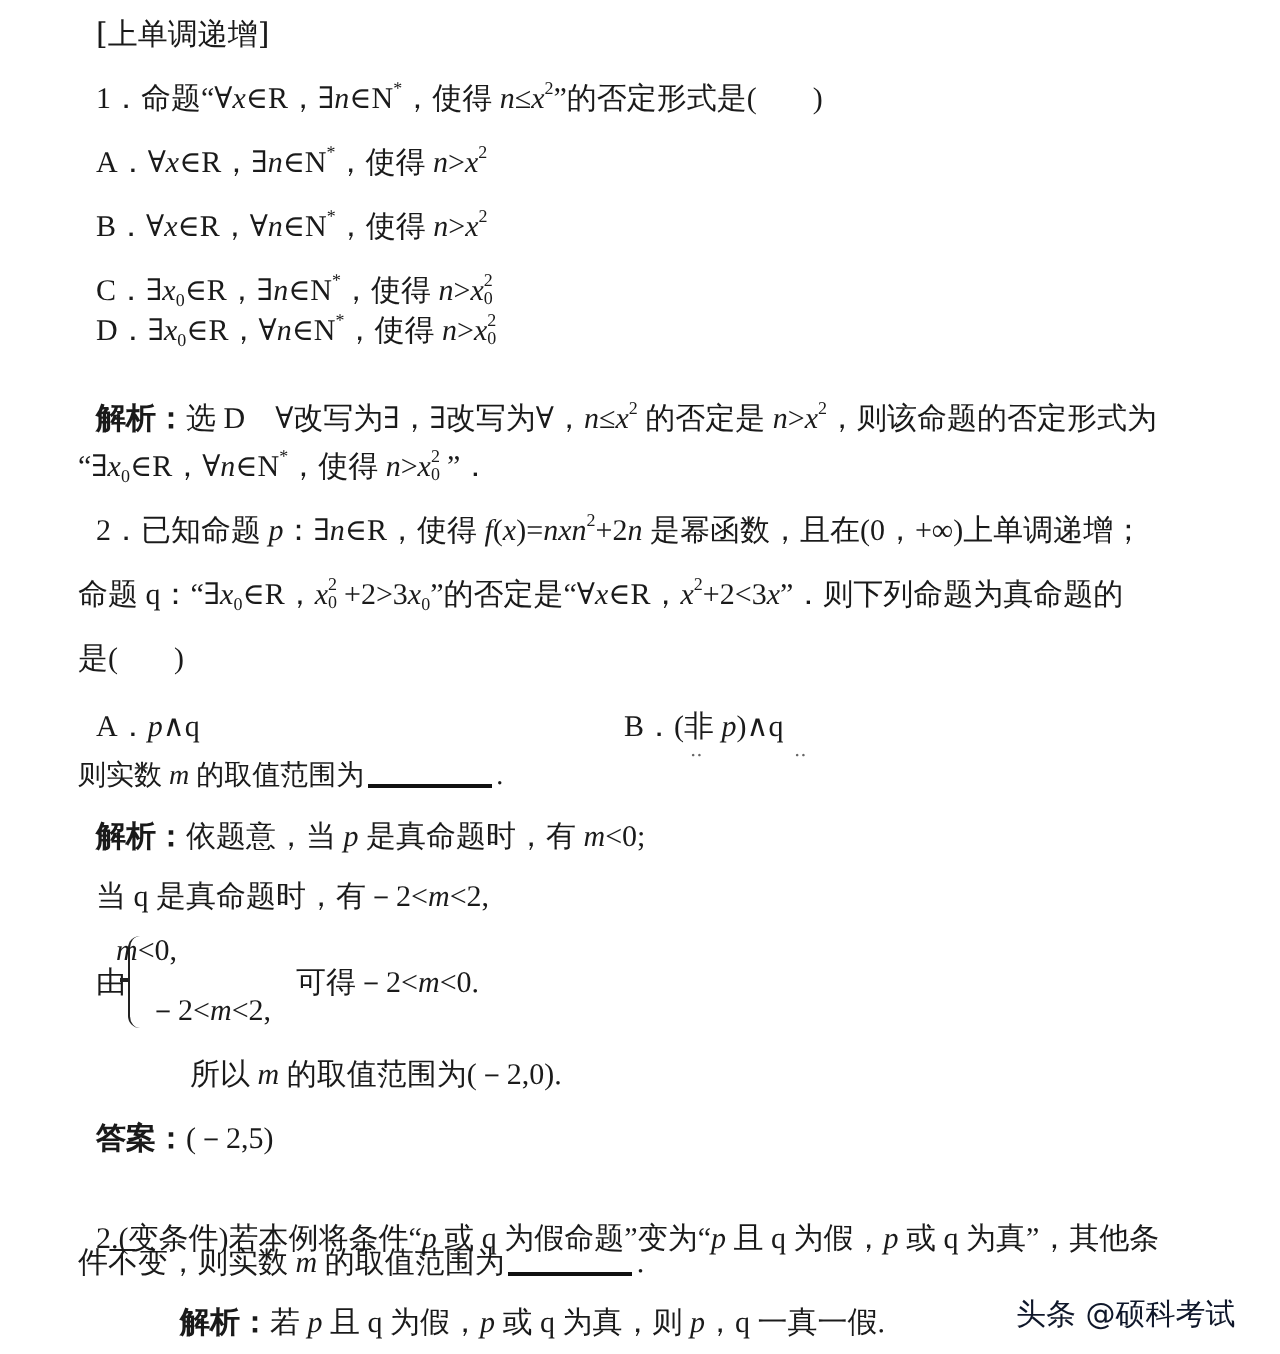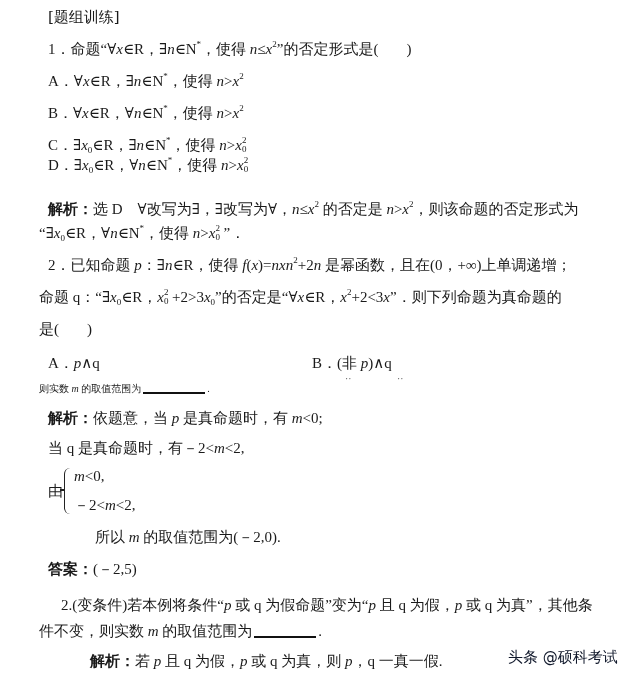--- a/index.html
+++ b/index.html
@@ -33,34 +33,34 @@
   }
   .brace-you { position: absolute; left: 0; top: 16px; }
   .brace {
     position: absolute; left: 16px; top: 2px; width: 8px; height: 46px;
     border-left: 1.5px solid #222; border-radius: 6px 0 0 6px;
   }
   .brace::after {
     content: ""; position: absolute; left: -5px; top: 21px; width: 5px; height: 2px;
     background: #222;
   }
-  .case1 { position: absolute; left: 26px; top: 2px; text-align: right; }
+  .case1 { position: absolute; left: 10px; top: 2px; text-align: right; }
   .case2 { position: absolute; left: 26px; top: 30px; }
   .brace-result { position: absolute; left: 100px; top: 16px; }
   .watermark {
     position: absolute; left: 508px; top: 648px; font-size: 15px;
     font-family: "DejaVu Sans", "Liberation Sans", sans-serif; color: #0f172a;
     letter-spacing: 0px;
   }
   .dots { position: absolute; top: 373px; font-size: 10px; color: #666; }
 </style>
 </head>
 <body>
 
-<div class="line ind" style="top:7px;"><span>[题组训练]</span></div>
+<div class="line ind" style="top:7px;"><span>[上单调递增]</span></div>
 
 <div class="line ind" style="top:39px;">
   <span class="m">1．命题“∀<i>x</i>∈R，∃<i>n</i>∈N<sup>*</sup>，使得 <i>n</i>≤<i>x</i><sup>2</sup>”的否定形式是(</span><span class="paren-gap"></span><span class="m">)</span>
 </div>
 
 <div class="line ind" style="top:71px;">
   <span class="m">A．∀<i>x</i>∈R，∃<i>n</i>∈N<sup>*</sup>，使得 <i>n</i>&gt;<i>x</i><sup>2</sup></span>
 </div>
 <div class="line ind" style="top:103px;">
   <span class="m">B．∀<i>x</i>∈R，∀<i>n</i>∈N<sup>*</sup>，使得 <i>n</i>&gt;<i>x</i><sup>2</sup></span>
@@ -92,46 +92,47 @@
 <div class="line ind" style="top:353px;">
   <span class="m">A．<i>p</i>∧q</span>
 </div>
 <div class="line" style="left:312px; top:353px;">
   <span class="m">B．(非 <i>p</i>)∧q</span>
 </div>
 
 <span class="dots" style="left:345px;">··</span>
 <span class="dots" style="left:397px;">··</span>
 
-<div class="line full" style="top:378px; font-size:10px;">
+<div class="line full" style="top:378px; font-size:14px;">
   <span class="m">则实数 <i>m</i> 的取值范围为</span><span class="blank"></span><span class="m">.</span>
 </div>
 
 <div class="line ind" style="top:408px;">
   <b>解析：</b><span class="m">依题意，当 <i>p</i> 是真命题时，有 <i>m</i>&lt;0;</span>
 </div>
 <div class="line ind" style="top:438px;">
   <span class="m">当 q 是真命题时，有－2&lt;<i>m</i>&lt;2,</span>
 </div>
 
 <div class="brace-block">
   <span class="brace-you m">由</span>
   <span class="brace"></span>
   <span class="case1 m"><i>m</i>&lt;0,</span>
   <span class="case2 m">－2&lt;<i>m</i>&lt;2,</span>
+  <span class="brace-result m">可得－2&lt;<i>m</i>&lt;0.</span>
 </div>
 
 <div class="line ind" style="top:527px;margin-left:47px;">
   <span class="m">所以 <i>m</i> 的取值范围为(－2,0).</span>
 </div>
 <div class="line ind" style="top:559px;">
   <b>答案：</b><span class="m">(－2,5)</span>
 </div>
 
-<div class="line ind" style="top:595px;margin-left:13px;">
+<div class="line ind" style="top:609px;">
   <span class="m">2.(变条件)若本例将条件“<i>p</i> 或 q 为假命题”变为“<i>p</i> 且 q 为假，<i>p</i> 或 q 为真”，其他条</span>
 </div>
 <div class="line full" style="top:621px;">
   <span class="m">件不变，则实数 <i>m</i> 的取值范围为</span><span class="blank"></span><span class="m">.</span>
 </div>
 <div class="line ind" style="top:651px;margin-left:42px;">
   <b>解析：</b><span class="m">若 <i>p</i> 且 q 为假，<i>p</i> 或 q 为真，则 <i>p</i>，q 一真一假.</span>
 </div>
 
 <div class="watermark">头条 @硕科考试</div>

